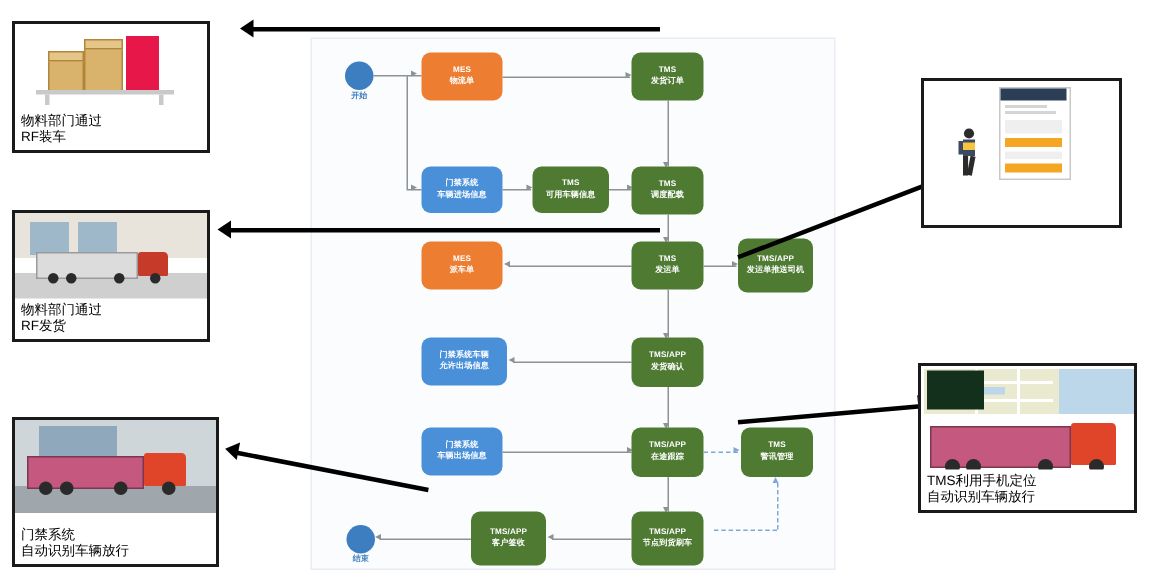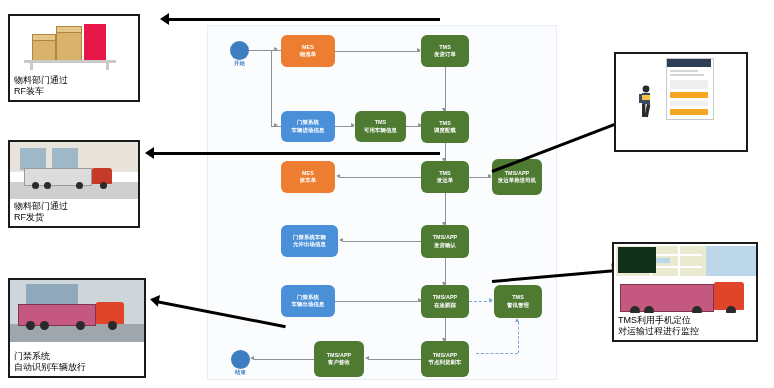--- a/index.html
+++ b/index.html
@@ -371,16 +371,16 @@
       <div class="maproad" style="left:64px;top:2px;width:1.5px;height:30px;"></div>
       <div class="mappanel" style="left:4px;top:3px;width:38px;height:26px;"></div>
       <div class="trucktrailer" style="left:6px;top:40px;width:92px;height:26px;"></div>
       <div class="truckcab" style="left:100px;top:38px;width:30px;height:28px;"></div>
       <div class="wheel" style="left:16px;top:62px;width:10px;height:10px;"></div>
       <div class="wheel" style="left:30px;top:62px;width:10px;height:10px;"></div>
       <div class="wheel" style="left:78px;top:62px;width:10px;height:10px;"></div>
       <div class="wheel" style="left:112px;top:62px;width:10px;height:10px;"></div>
     </div>
     <div class="cap">TMS利用手机定位
-对运输过程进行监控</div>
+自动识别车辆放行</div>
   </div>
 
 </div>
 
 </body></html>

